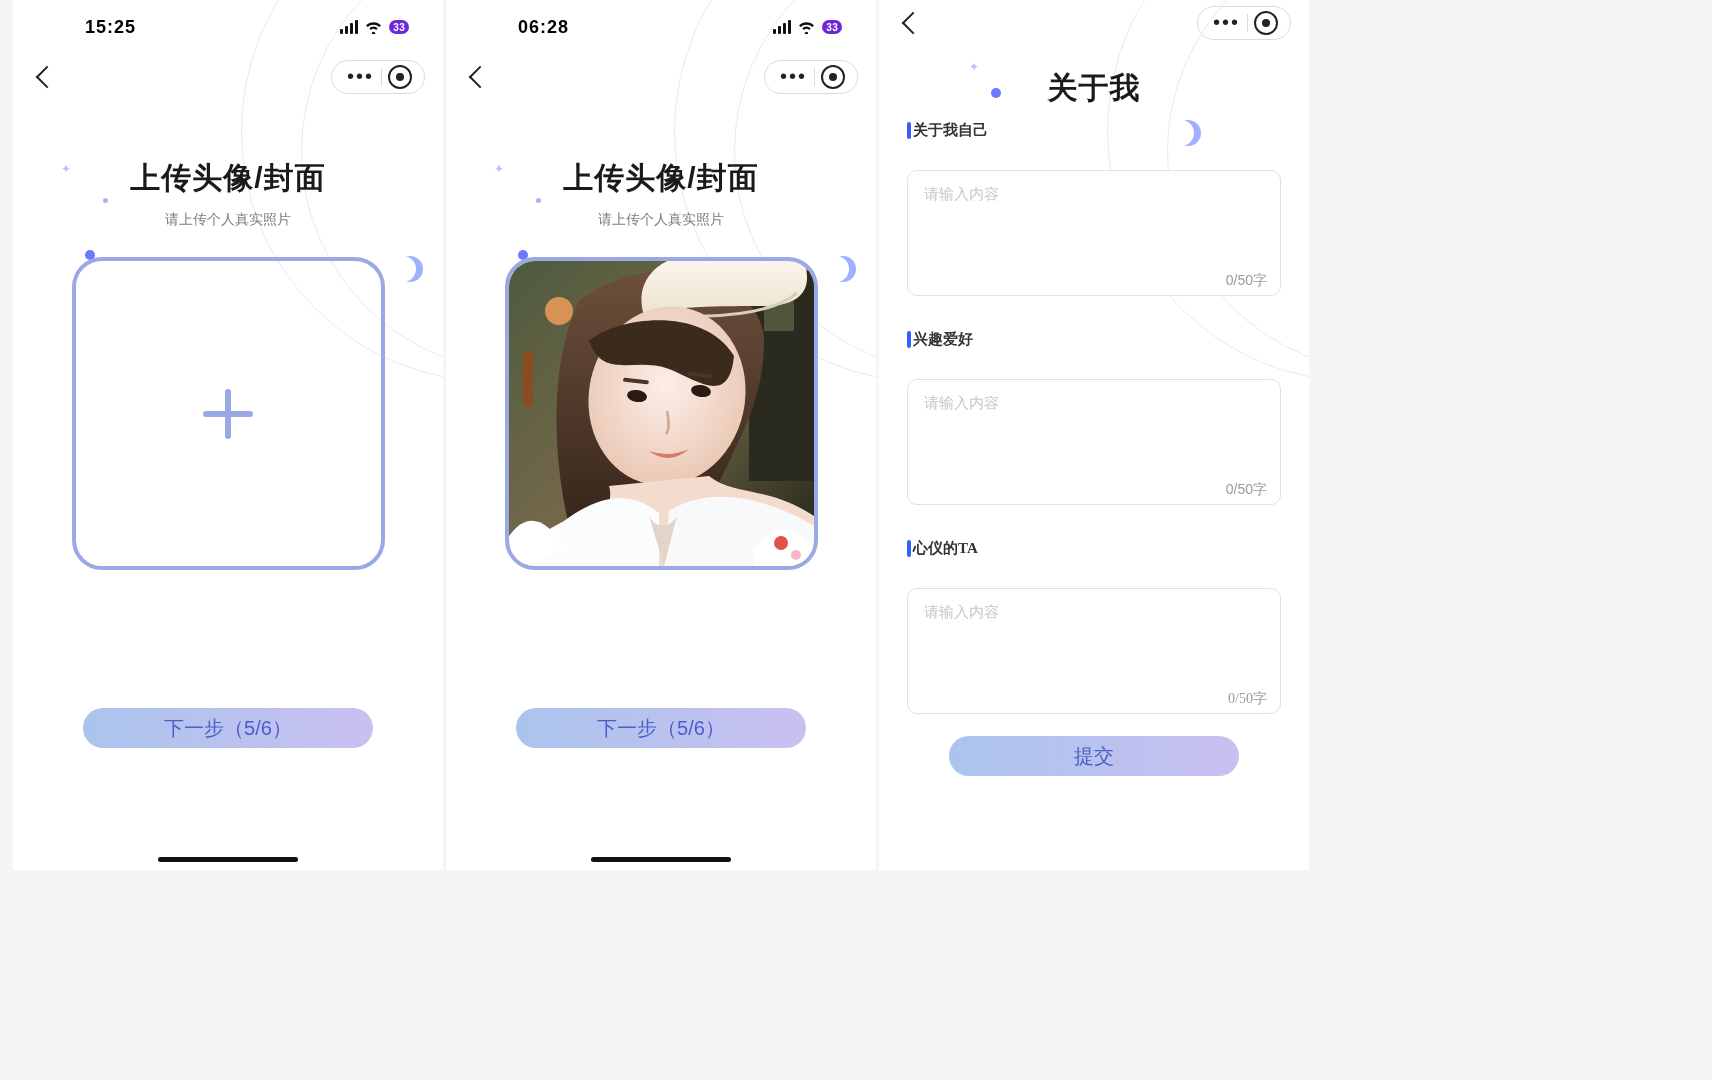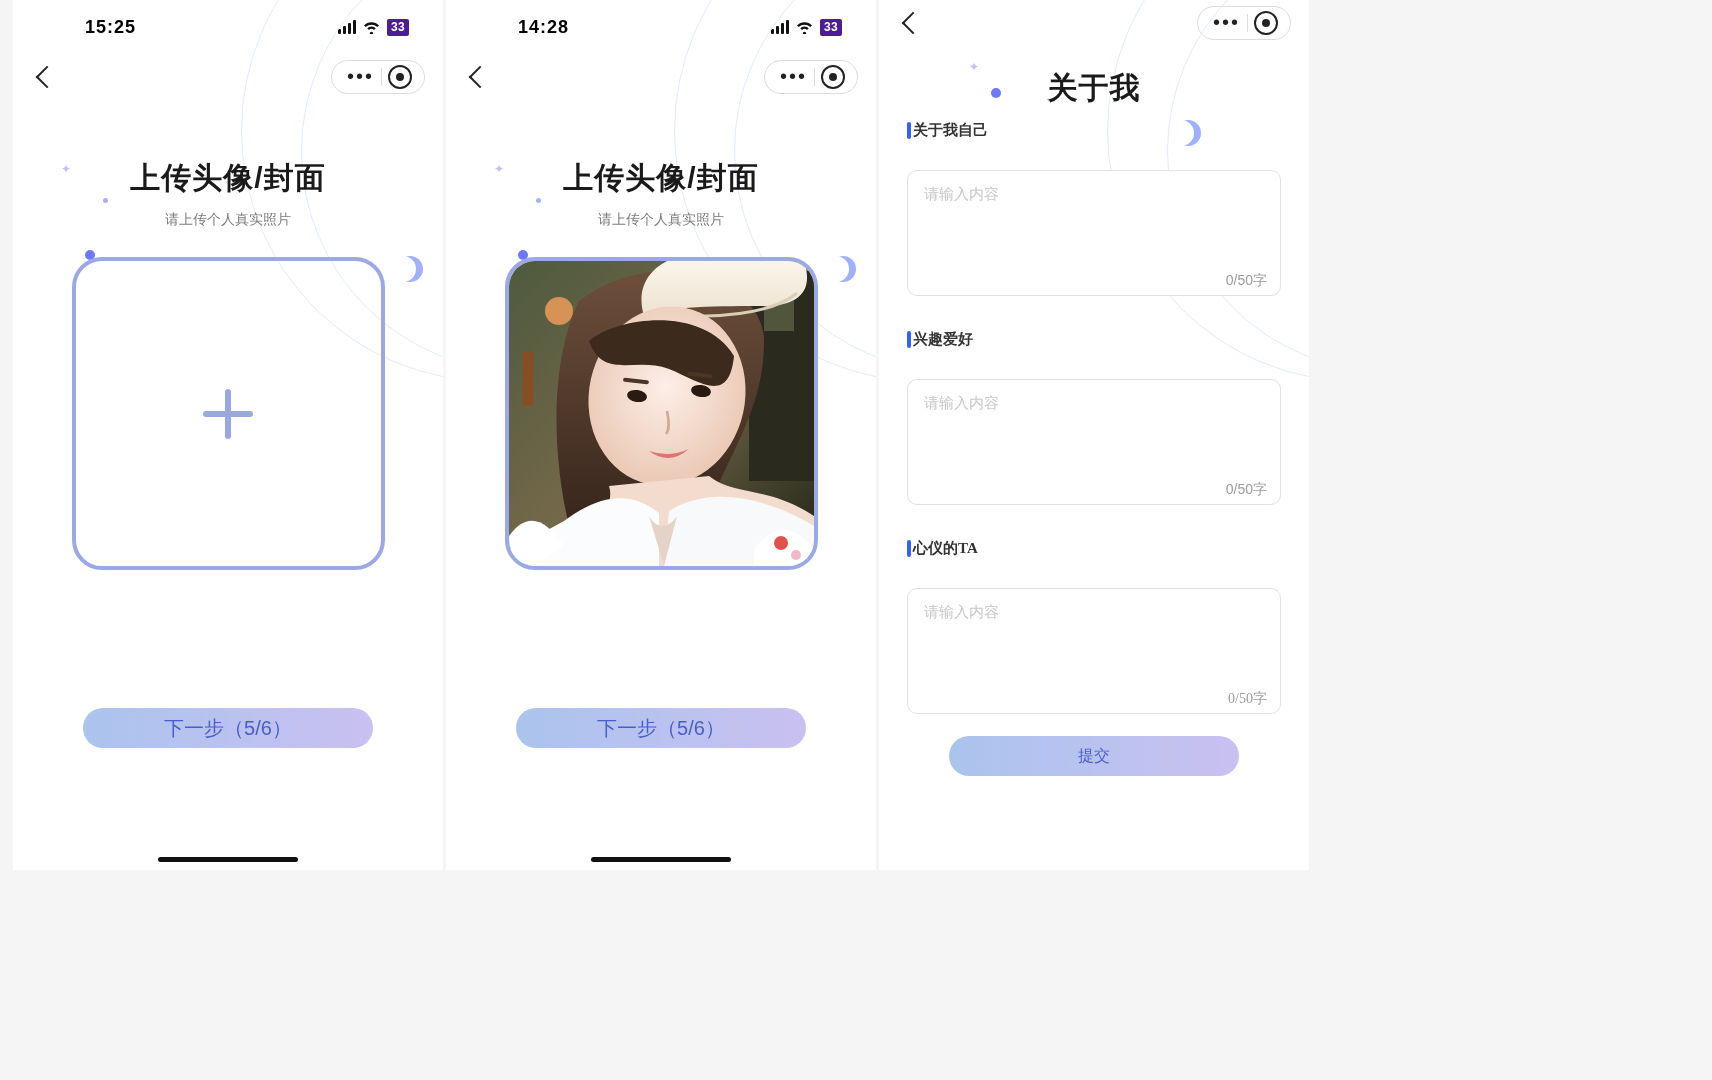--- a/index.html
+++ b/index.html
@@ -7,21 +7,21 @@
   .phone{width:430px;height:870px;background:white;position:relative;overflow:hidden;}
   .p1{margin-left:13px;margin-top:0;}
   .p2{margin-top:0;}
   .p3{margin-top:0;}
   .status-bar{height:54px;display:flex;justify-content:space-between;align-items:center;padding:0 34px 0 72px;}
   .status-time{font-size:18px;font-weight:600;letter-spacing:1px;}
   .status-right{display:flex;gap:7px;align-items:center;}
   .signal-icon{display:flex;gap:1.5px;align-items:flex-end;}
   .signal-icon span{width:3.5px;background:#111;border-radius:1px;}
   .wifi-ic{width:17px;height:13px;}
-  .batt-pill{border-radius:2px;background:#4c1d95;color:#fff;font-size:12px;font-weight:700;padding:1.5px 4px;letter-spacing:0.3px;}
+  .batt-pill{border-radius:7px;background:#6d28d9;color:#fff;font-size:10px;font-weight:700;padding:1.5px 4px;letter-spacing:0.3px;}
   .top-bar{height:46px;display:flex;align-items:center;justify-content:space-between;padding:0 18px 0 26px;}
   .back-chev{width:14px;height:14px;border-left:2.5px solid #222;border-bottom:2.5px solid #222;transform:rotate(45deg);}
   .pill-group{display:flex;align-items:center;border:1px solid #dcdcdc;border-radius:20px;padding:4px 6px;}
   .dots{font-size:20px;letter-spacing:2px;line-height:0;padding:0 7px 2px 9px;color:#222;}
   .pill-sep{width:1px;height:18px;background:#dcdcdc;}
   .target-ic{width:20px;height:20px;border:2.2px solid #222;border-radius:50%;display:flex;align-items:center;justify-content:center;margin:0 6px;}
   .target-ic div{width:8px;height:8px;background:#222;border-radius:50%;}
   .content{position:relative;padding:0 48px;text-align:center;}
   .sparkle{position:absolute;font-size:12px;color:#c8baff;}
   .dot-big{position:absolute;width:10px;height:10px;border-radius:50%;background:#6b78ff;}
@@ -41,21 +41,21 @@
   .home-ind{position:absolute;bottom:8px;left:50%;transform:translateX(-50%);width:140px;height:5px;background:#111;border-radius:3px;}
   .form-area{text-align:left;padding:0 28px;}
   .sect{margin-bottom:30px;}
   .sect-head{display:flex;align-items:center;gap:2px;margin-bottom:12px;}
   .sect-bar{width:4px;height:17px;background:#3560ff;border-radius:2px;}
   .sect-title{font-size:15px;font-weight:700;color:#333;}
   .textarea-wrap{position:relative;margin-top:30px;}
   .ta{width:100%;height:126px;border:1px solid #dfe1e6;border-radius:10px;padding:14px 16px;box-sizing:border-box;font-size:15px;resize:none;font-family:inherit;}
   .ta::placeholder{color:#c7c7c7;}
   .counter{position:absolute;right:14px;bottom:10px;font-size:14px;color:#9a9a9a;}
-  .submit-btn{width:290px;height:40px;border:none;border-radius:20px;background:linear-gradient(90deg,#aac4ed,#c9c0f1);color:#4a5ec7;font-size:16px;font-weight:500;cursor:pointer;display:block;margin:14px auto 0;}
+  .submit-btn{width:290px;height:40px;border:none;border-radius:20px;background:linear-gradient(90deg,#aac4ed,#c9c0f1);color:#4a5ec7;font-size:20px;font-weight:500;cursor:pointer;display:block;margin:14px auto 0;}
   .wave-bg{position:absolute;top:0;right:0;width:300px;height:300px;pointer-events:none;}
   .wave-bg::before, .wave-bg::after{content:"";position:absolute;border:1px solid #e4e9ff;border-radius:50%;}
   .wave-bg::before{width:500px;height:500px;right:-300px;top:-120px;}
   .wave-bg::after{width:440px;height:440px;right:-300px;top:-70px;}
 </style>
 </head>
 <body>
 
 <div class="stage">
 
@@ -97,21 +97,21 @@
         <div class="plus-ic"></div>
       </div>
     </div>
     <button class="next-btn">下一步（5/6）</button>
     <div class="home-ind"></div>
   </div>
 
   <div class="phone p2">
     <div class="wave-bg"></div>
     <div class="status-bar">
-      <span class="status-time">14:28</span>
+      <span class="status-time">06:28</span>
       <span class="status-right">
         <span class="signal-icon">
           <span style="height:5px"></span>
             <span style="height:8px"></span>
             <span style="height:11px"></span>
             <span style="height:14px"></span>
         </span>
         <svg class="wifi-ic" viewBox="0 0 20 15">
             <path fill="#111" d="M10 12.5a2 2 0 100 4 2 2 0 000-4zM5 8.5a7 7 0 0110 0l-2 2a4.2 4.2 0 00-6 0zM1.2 5a12.4 12.4 0 0117.6 0l-2 2a9.6 9.6 0 00-13.6 0z"></path>
           </svg>

